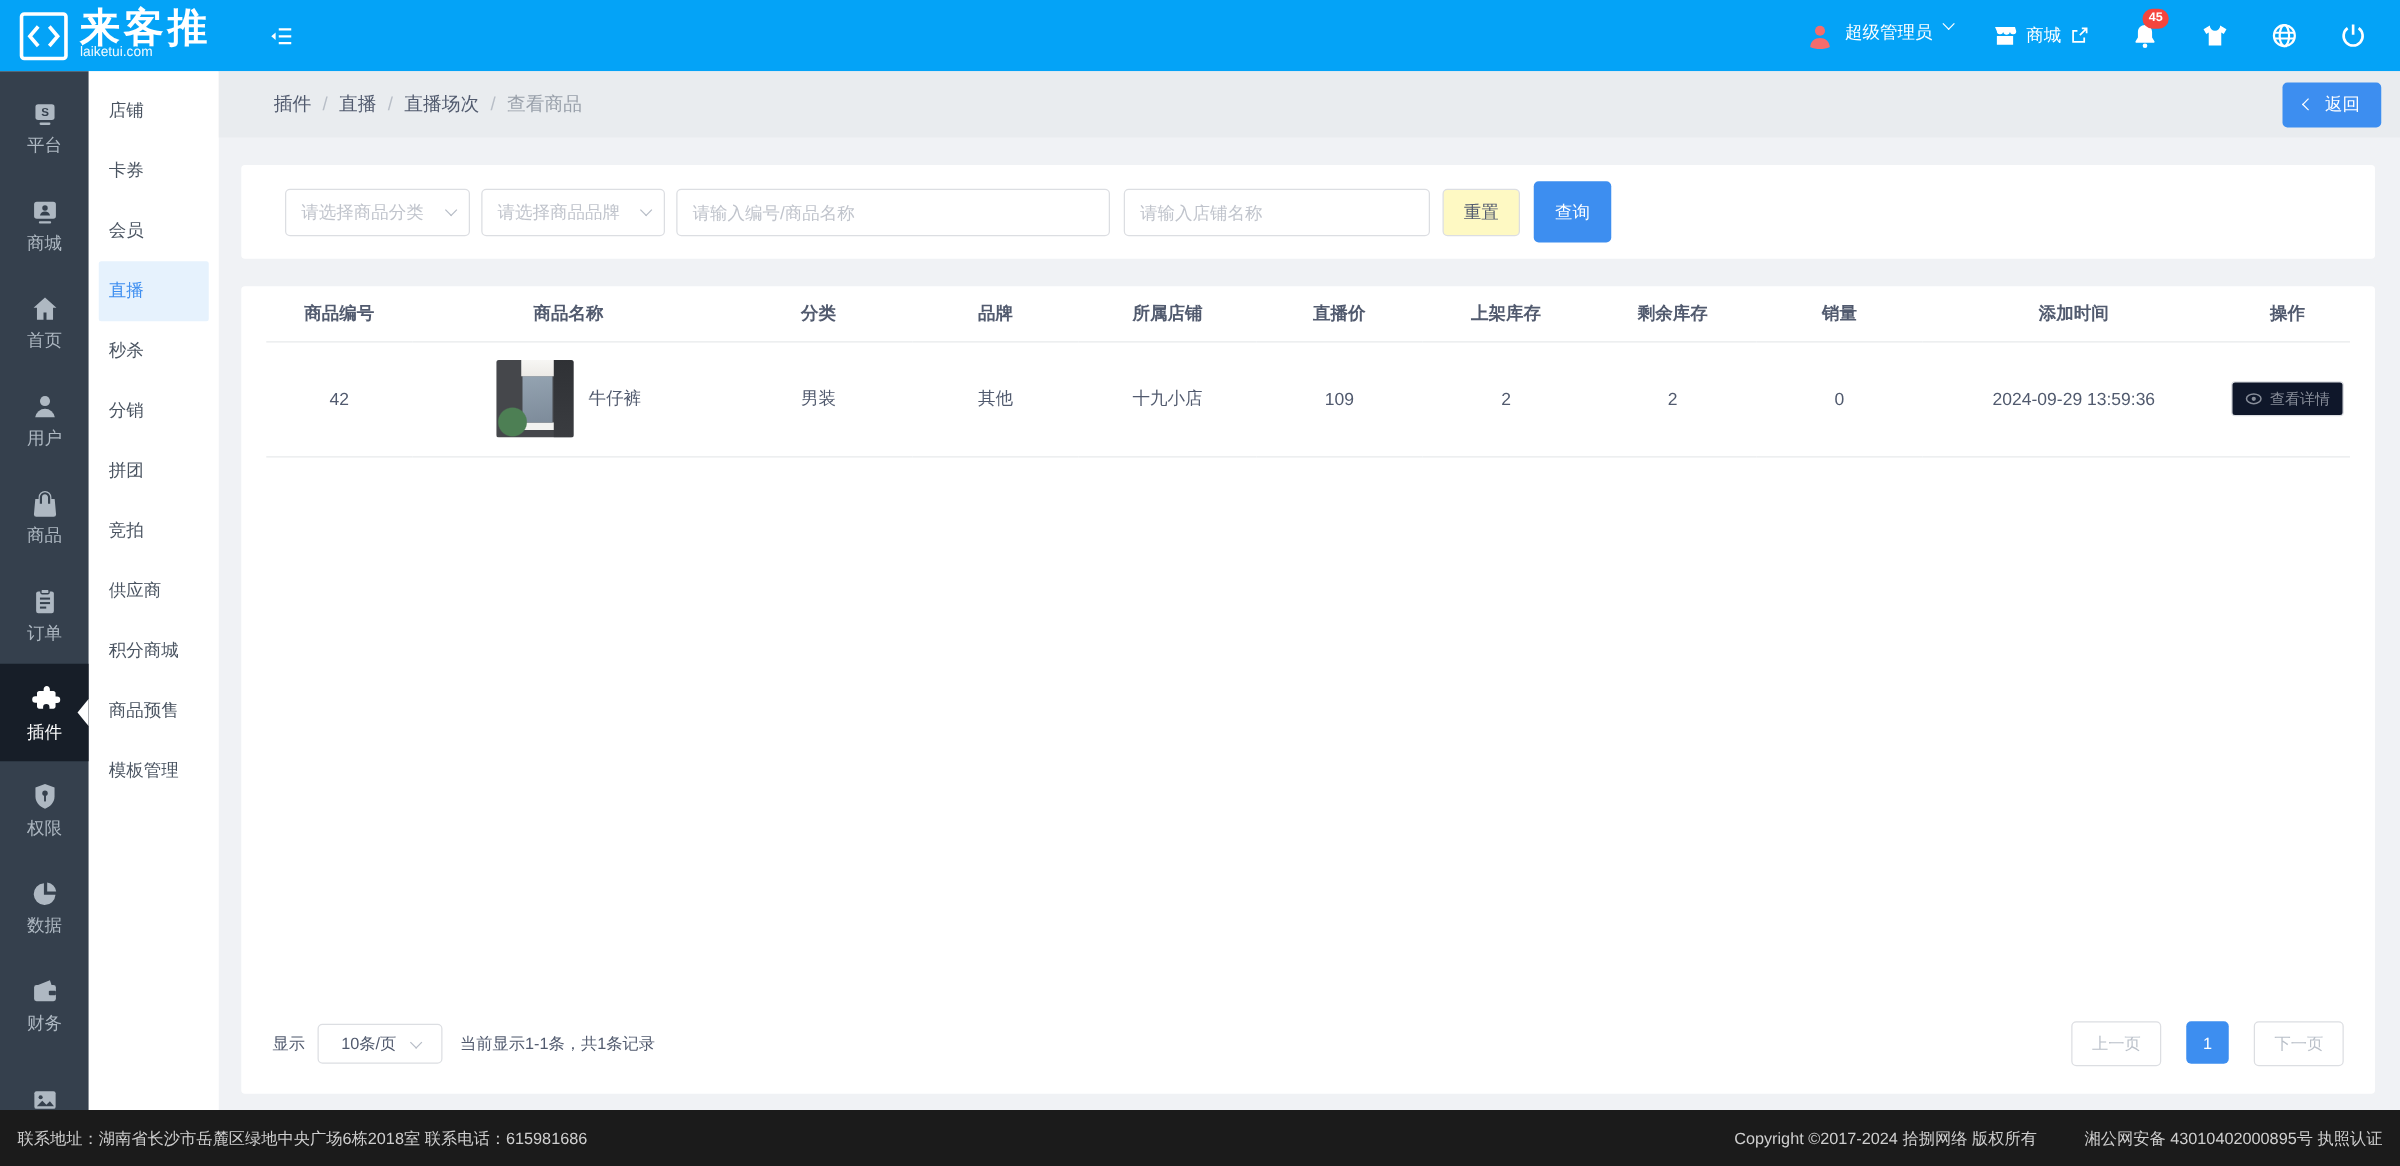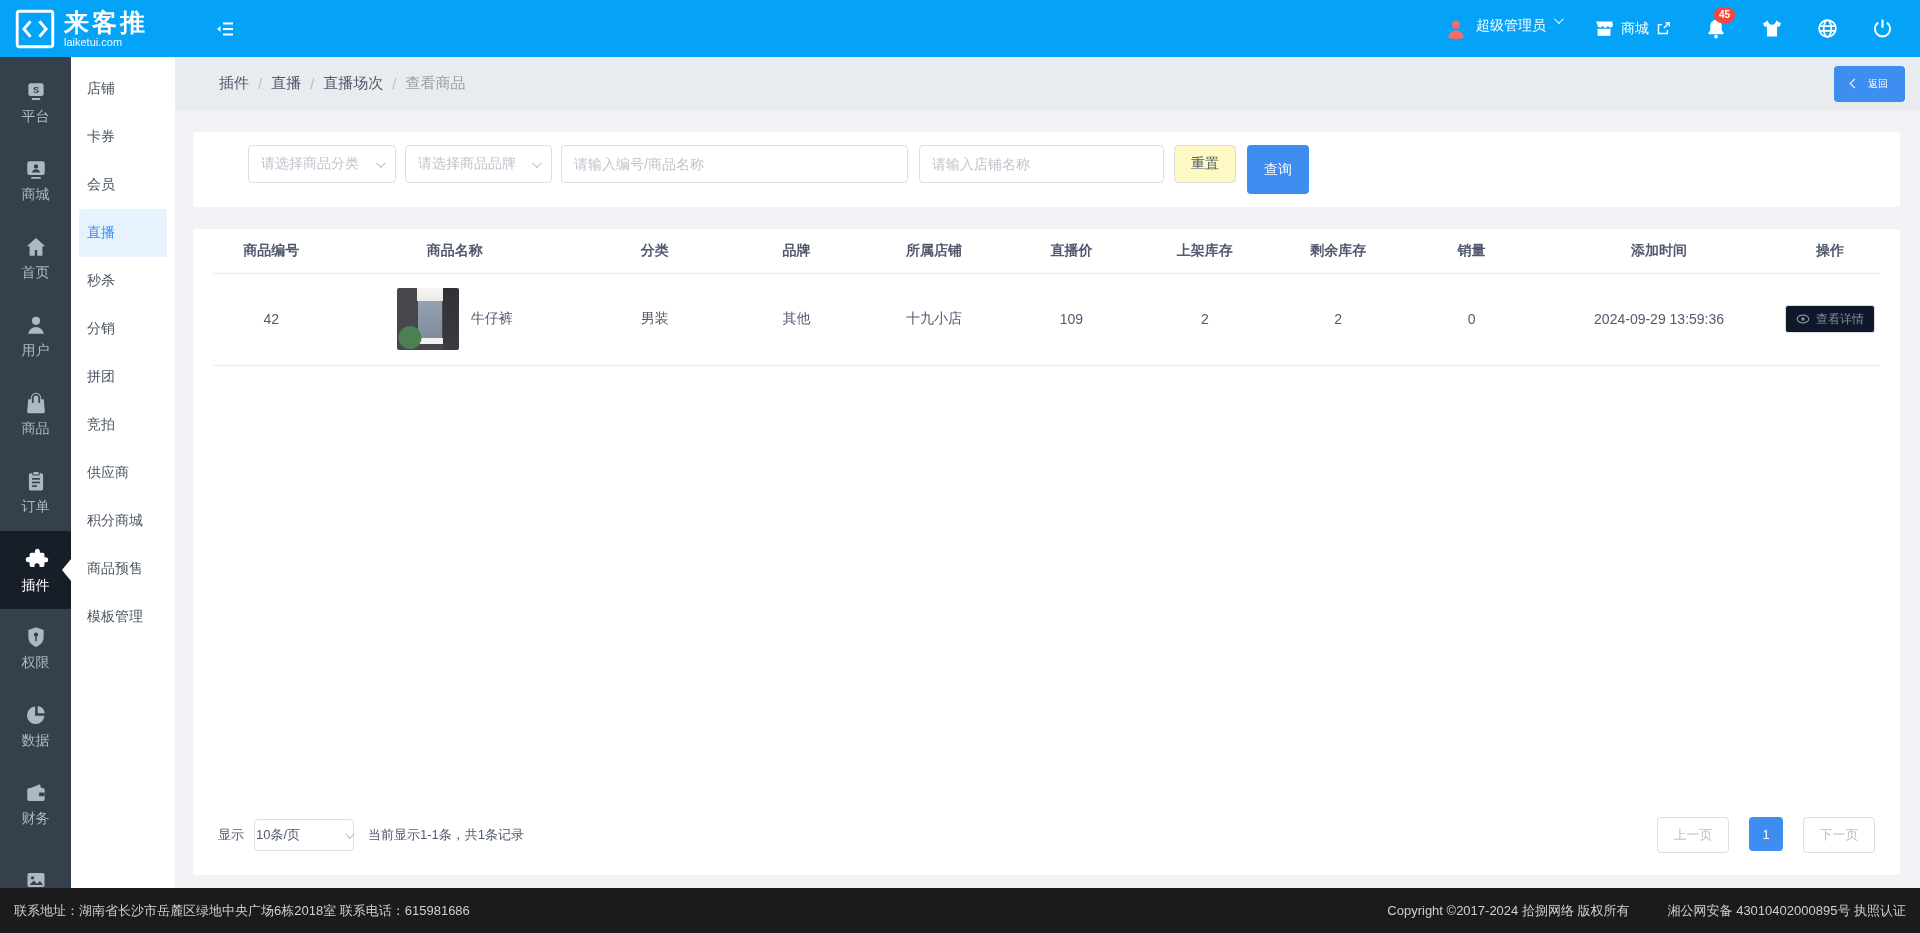--- a/index.html
+++ b/index.html
@@ -10,21 +10,21 @@
   }
   .app { width:1920px; height:933px; display:flex; flex-direction:column; }
 
   
   .topbar {
     height:57px; background:#04a3f7; display:flex; align-items:center;
     color:#fff; flex:0 0 auto; padding-right:26px;
   }
   .logo-wrap { display:flex; align-items:center; padding-left:15px; width:200px; }
   .logo-mark { width:40px; height:40px; margin-right:9px; }
-  .logo-text .logo-title { font-size:25px; font-weight:bold; letter-spacing:3px; line-height:25px; }
+  .logo-text .logo-title { font-size:32px; font-weight:bold; letter-spacing:3px; line-height:25px; }
   .logo-text .logo-sub { font-size:11px; opacity:.95; margin-top:1px; }
   .collapse-btn { margin-left:14px; cursor:pointer; display:flex; align-items:center; }
   .top-right { margin-left:auto; display:flex; align-items:center; gap:32px; }
   .user-chip { display:flex; gap:8px; cursor:pointer; }
   .user-chip .uname { font-size:14px; }
   .chev-down { width:7px; height:7px; border-right:1.6px solid #fff; border-bottom:1.6px solid #fff; transform:rotate(45deg) translateY(-2px); }
   .mall-chip { display:flex; align-items:center; gap:6px; cursor:pointer; }
   .icon-btn { position:relative; cursor:pointer; display:flex; align-items:center; }
   .badge {
     position:absolute; top:-10px; left:10px; background:#f5453d; color:#fff;
@@ -64,27 +64,27 @@
   .content { flex:1 1 auto; display:flex; flex-direction:column; min-width:0; }
   .crumbbar {
     height:53px; background:#e9ecef; display:flex; align-items:center;
     padding:0 15px 0 44px; flex:0 0 auto;
   }
   .crumbs { display:flex; align-items:center; gap:9px; font-size:15px; color:#515a6e; }
   .crumb-sep { color:#b8bec7; }
   .crumb.last { color:#99a0aa; }
   .back-btn {
     margin-left:auto; background:#3d8ef0; color:#fff; border:none; border-radius:4px;
-    height:36px; padding:0 17px; font-size:10px; display:flex; align-items:center; gap:10px; cursor:pointer;
+    height:36px; padding:0 17px; font-size:14px; display:flex; align-items:center; gap:10px; cursor:pointer;
   }
   .chev-left { width:7px; height:7px; border-left:1.8px solid #fff; border-bottom:1.8px solid #fff; transform:rotate(45deg); }
 
   .filter-card {
     margin:22px 20px 0 18px; background:#fff; border-radius:3px; flex:0 0 auto;
-    padding:13px 0 13px 55px; display:flex; gap:9px;
+    padding:13px 0 13px 35px; display:flex; align-items:center; gap:9px;
   }
   .sel-box {
     height:38px; border:1px solid #dcdee2; border-radius:4px; background:#fff;
     display:flex; align-items:center; justify-content:space-between; padding:0 12px;
     color:#c0c4cc; font-size:14px; cursor:pointer;
   }
   .sel-cat { width:148px; } .sel-brand { width:147px; }
   .chev-gray { width:7px; height:7px; border-right:1.5px solid #b6bcc6; border-bottom:1.5px solid #b6bcc6; transform:rotate(45deg) translateY(-2px); }
   .txt-input {
     height:38px; border:1px solid #dcdee2; border-radius:4px; padding:0 12px; font-size:14px;
@@ -132,21 +132,21 @@
     display:inline-flex; align-items:center; gap:6px; height:28px; padding:0 10px;
     background:#0f172a; border:1px solid #dcdee2; border-radius:3px; color:#878d99;
     font-size:12px; cursor:pointer; font-family:inherit;
   }
   .pager {
     margin-top:auto; padding:16px 5px 22px 5px; display:flex; align-items:center; flex:0 0 auto;
   }
   .pager .show-label { font-size:13px; color:#515a6e; margin-right:10px; }
   .size-select {
     width:100px; height:32px; border:1px solid #dcdee2; border-radius:4px; background:#fff;
-    display:flex; align-items:center; justify-content:space-between; padding:0 1px;
+    display:flex; align-items:center; justify-content:space-between; padding:0 18px;
     font-size:13px; color:#515a6e; cursor:pointer;
   }
   .pager .summary { font-size:13px; color:#515a6e; margin-left:14px; }
   .pager-right { margin-left:auto; display:flex; align-items:flex-start; gap:20px; }
   .page-btn {
     height:36px; min-width:72px; border:1px solid #dcdee2; background:#fff; border-radius:4px;
     color:#bac0c9; font-size:13px; cursor:pointer; font-family:inherit;
   }
   .page-num {
     height:34px; min-width:34px; border:none; background:#3d8ef0; color:#fff;

